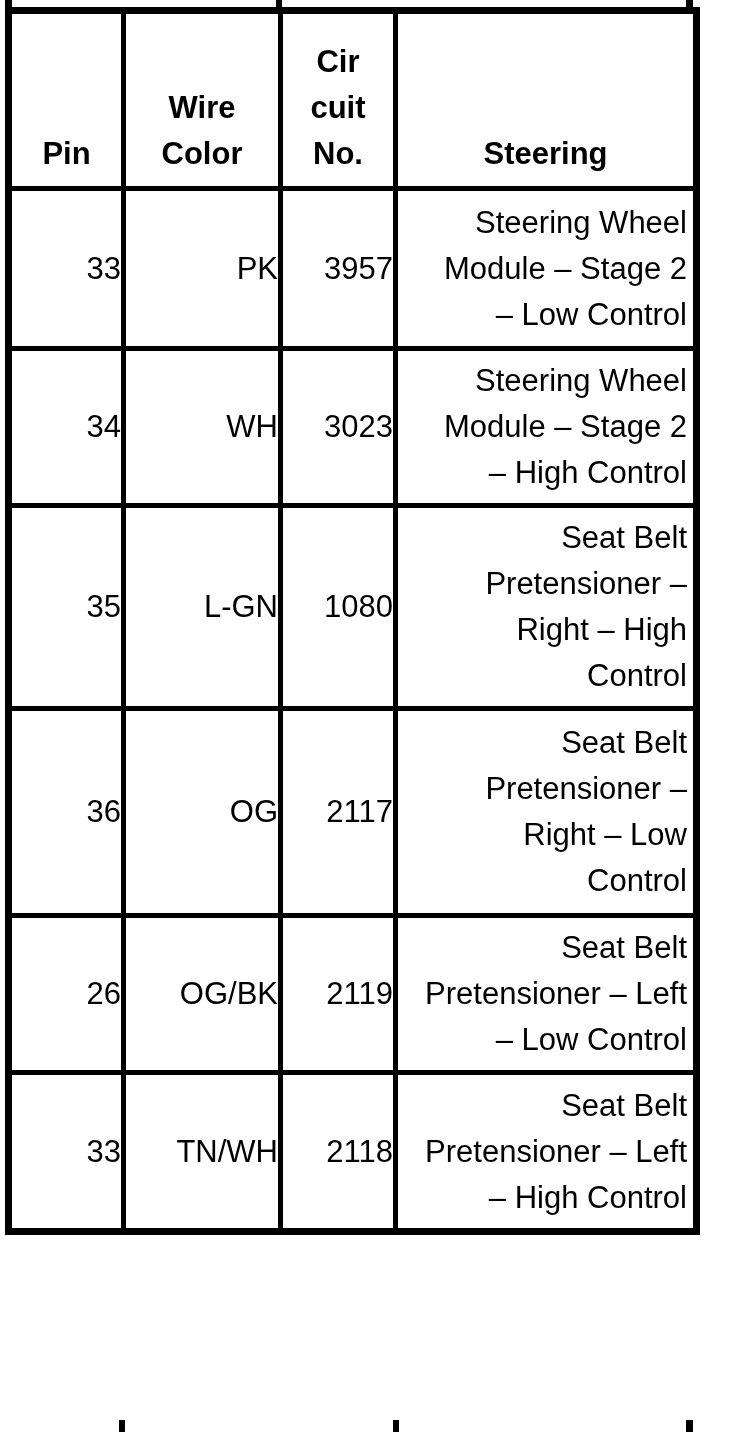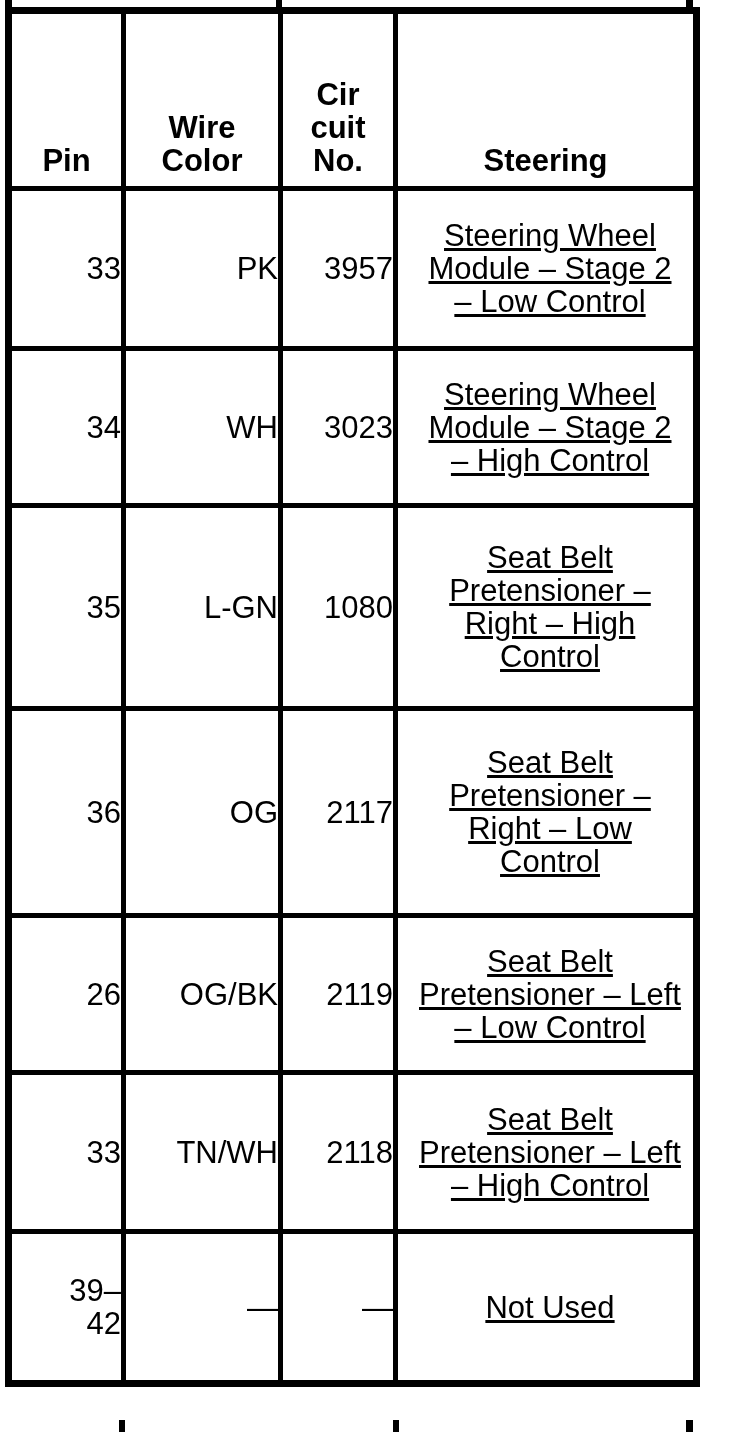--- a/index.html
+++ b/index.html
@@ -23,41 +23,40 @@
     width: 688px;
     border-collapse: collapse;
     table-layout: fixed;
     background: #ffffff;
     border: 7px solid #000000;
   }
   table.pin-table th,
   table.pin-table td {
     border: 5px solid #000000;
     font-size: 31px;
-    line-height: 33px;
+    line-height: 46px;
     white-space: pre-line;
     overflow: hidden;
     padding: 0;
   }
   table.pin-table th {
     vertical-align: bottom;
     text-align: center;
     font-weight: bold;
     padding-bottom: 9px;
   }
   table.pin-table td {
     vertical-align: middle;
     text-align: right;
     font-weight: normal;
   }
   table.pin-table td.function-cell {
-    text-align: center;
+    text-align: right;
     padding-left: 15px;
     padding-right: 6px;
-    text-decoration: underline;
   }
   tr.row-header   { height: 178px; }
   tr.row-0        { height: 160px; }
   tr.row-1        { height: 157px; }
   tr.row-2        { height: 203px; }
   tr.row-3        { height: 207px; }
   tr.row-4        { height: 157px; }
   tr.row-5        { height: 159px; }
   tr.row-6        { height: 152px; }
   
@@ -146,22 +145,15 @@
 – Low Control</td>
       </tr>
       <tr class="row-5">
         <td>33</td>
         <td>TN/WH</td>
         <td>2118</td>
         <td class="function-cell">Seat Belt
 Pretensioner – Left
 – High Control</td>
       </tr>
-      <tr class="row-6">
-        <td>39–
-42</td>
-        <td>—</td>
-        <td>—</td>
-        <td class="function-cell">Not Used</td>
-      </tr>
     </tbody>
   </table>
 </div>
 
 </body></html>

